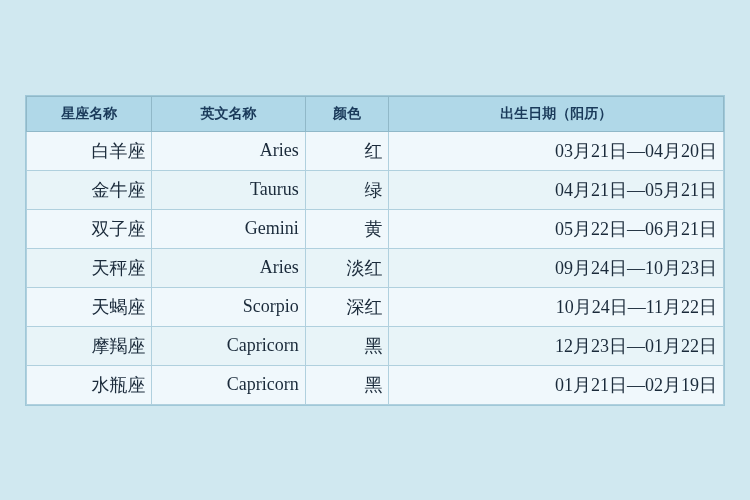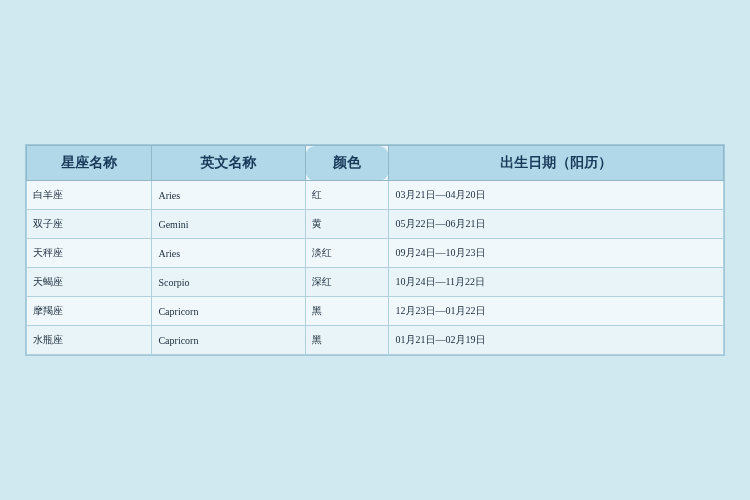--- a/index.html
+++ b/index.html
@@ -47,28 +47,28 @@
       background-color: #f0f8fc;
     }
 
     tbody tr:nth-child(even) {
       background-color: #e8f4f8;
     }
 
     tbody td {
       border: 1px solid #b0d0de;
       padding: 7px 6px;
-      text-align: left;
+      text-align: right;
       color: #1a2a3a;
-      font-size: 10px;
+      font-size: 18px;
     }
 
     .col-chinese { width: 18%; }
     .col-english { width: 22%; }
-    .col-color   { width: 12%; border-radius: 11px; }
+    .col-color   { width: 12%; }
     .col-date    { width: 48%; }
   </style>
 </head>
 <body>
 
 <div class="table-container">
   <table>
     <thead>
       <tr>
         <th class="col-chinese">星座名称</th>
@@ -76,20 +76,26 @@
         <th class="col-color">颜色</th>
         <th class="col-date">出生日期（阳历）</th>
       </tr>
     </thead>
     <tbody id="table-body">
     <tr>
           <td>白羊座</td>
           <td>Aries</td>
           <td>红</td>
           <td>03月21日—04月20日</td>
+        </tr>
+        <tr>
+          <td>金牛座</td>
+          <td>Taurus</td>
+          <td>绿</td>
+          <td>04月21日—05月21日</td>
         </tr>
         <tr>
           <td>双子座</td>
           <td>Gemini</td>
           <td>黄</td>
           <td>05月22日—06月21日</td>
         </tr>
         <tr>
           <td>天秤座</td>
           <td>Aries</td>

